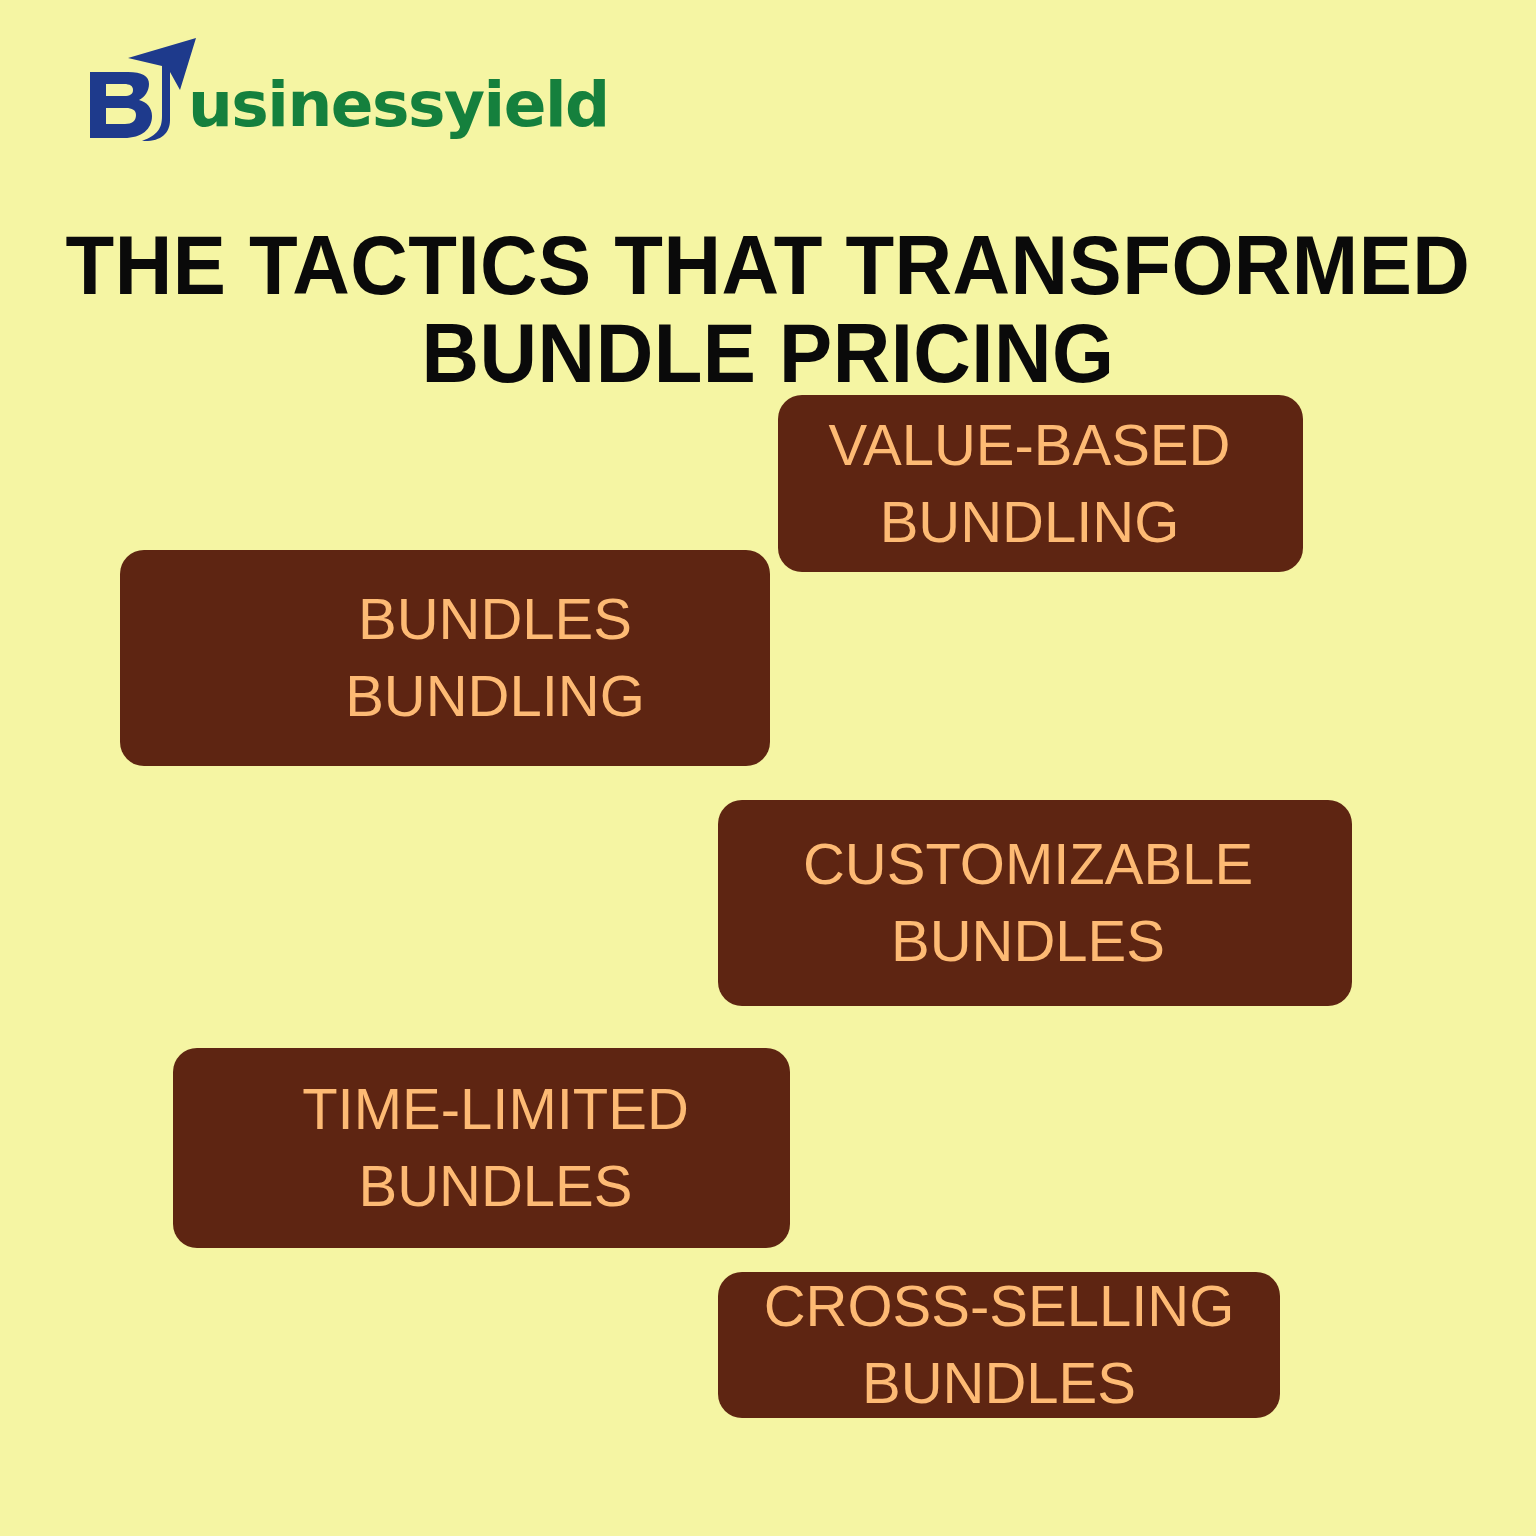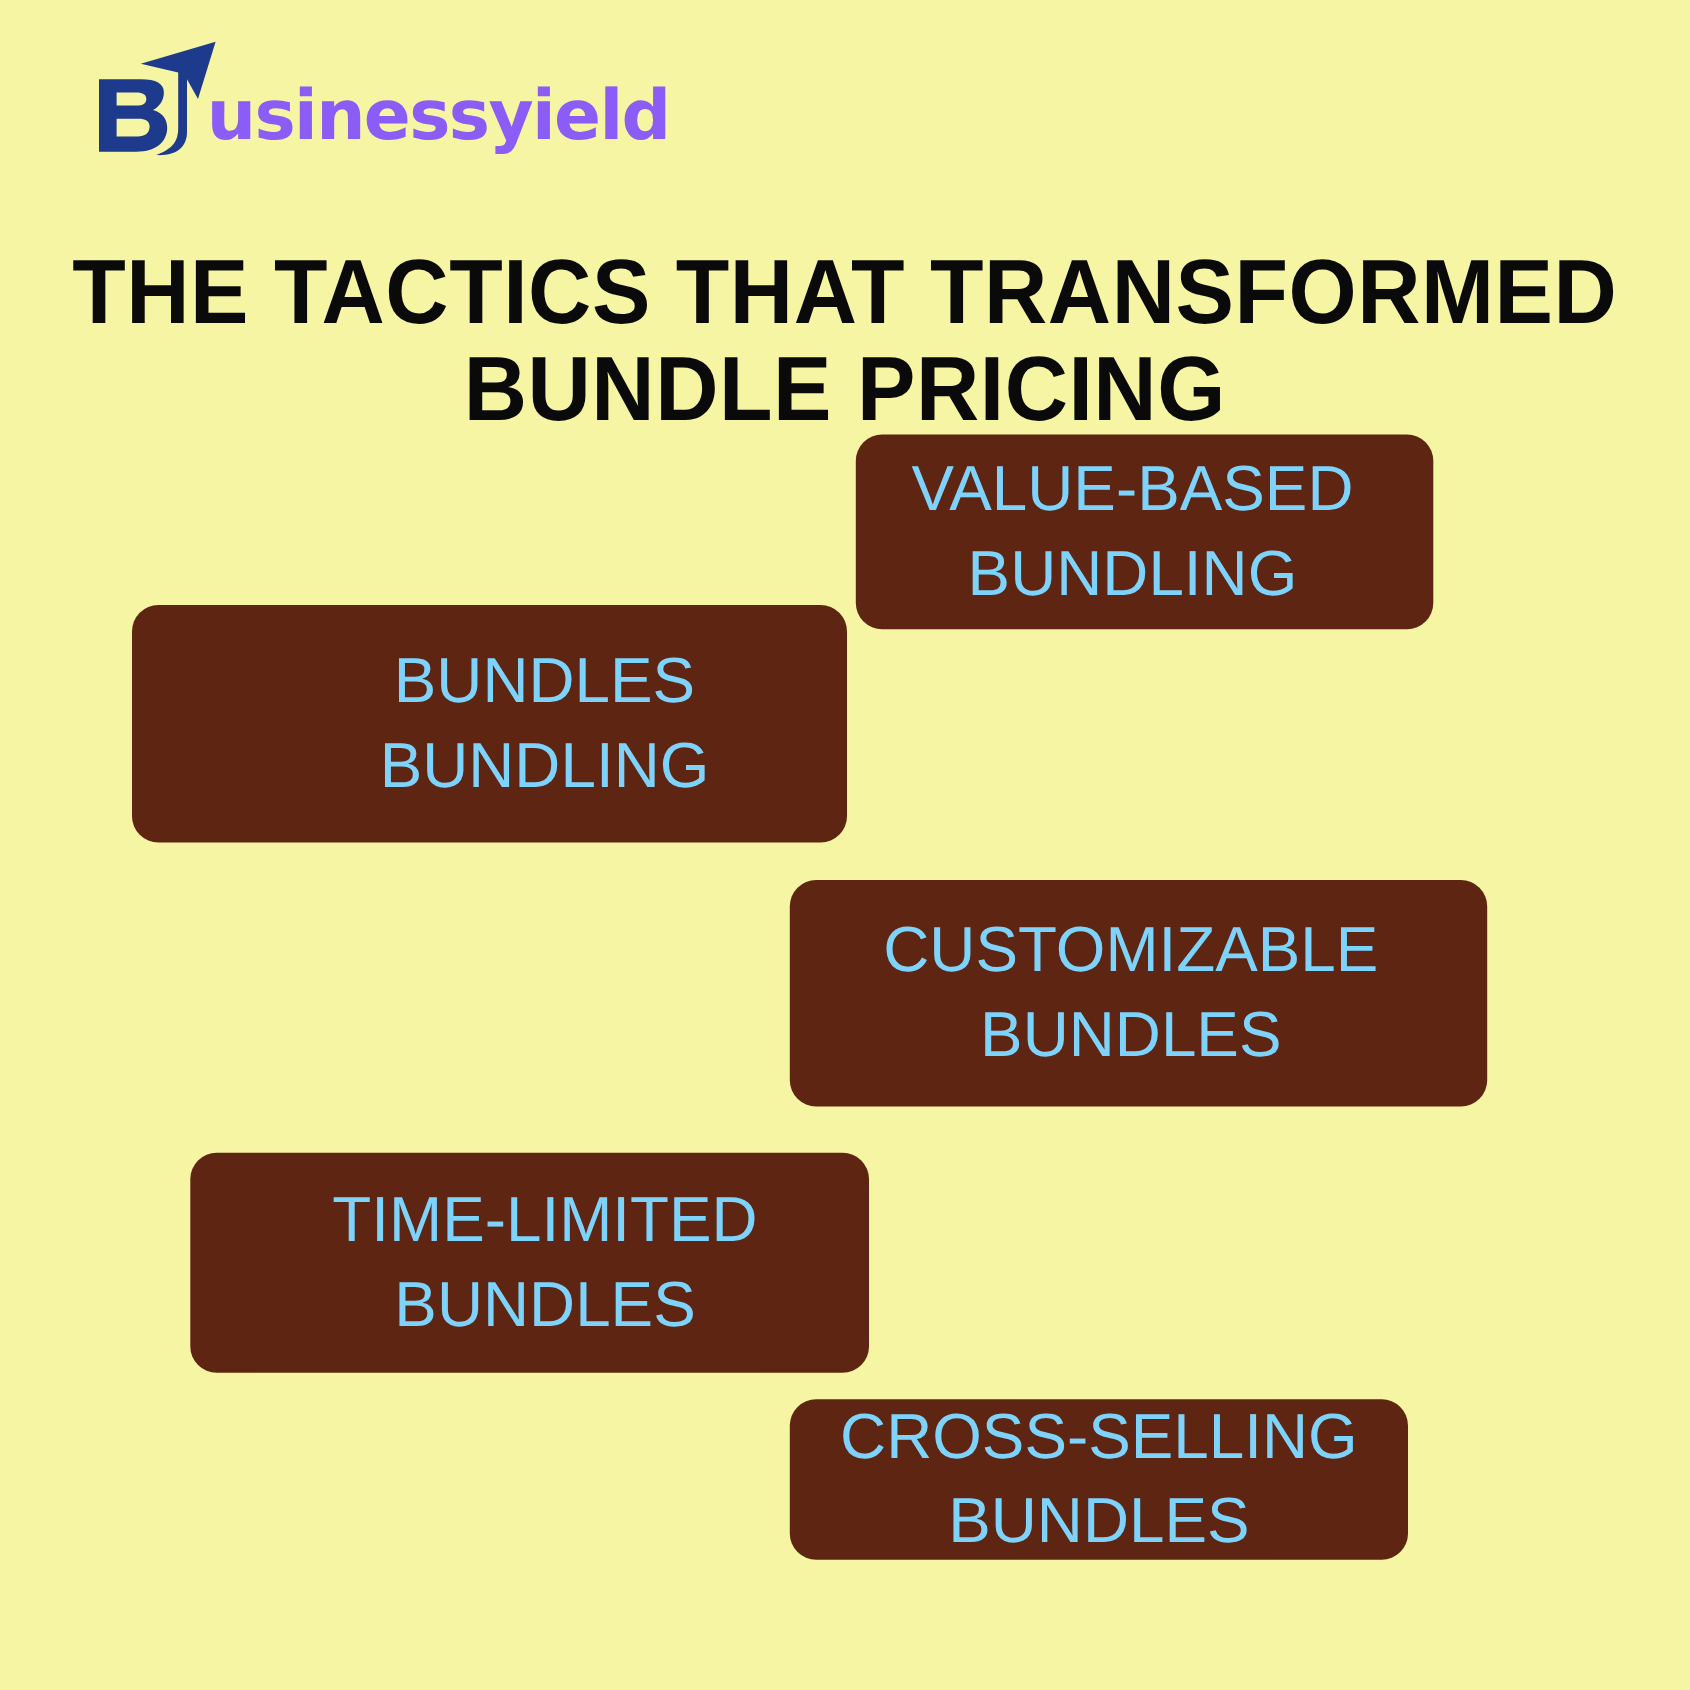--- a/index.html
+++ b/index.html
@@ -39,21 +39,21 @@
     height: 108px;
   }
   #logo-word {
     position: absolute;
     left: 104px;
     bottom: 6px;
     font-family: "DejaVu Sans", sans-serif;
     font-weight: 700;
     font-size: 63px;
     letter-spacing: -1.5px;
-    color: #8b5cf6;
+    color: #15803d;
     line-height: 1;
     white-space: nowrap;
   }
 
   
   #headline {
     position: absolute;
     left: 0;
     top: 166px;
     width: 1536px;
@@ -73,21 +73,21 @@
   }
 
   
   .tactic-box {
     position: absolute;
     background: #5E2512;
     border-radius: 24px;
     box-sizing: border-box;
     display: flex;
     align-items: center;
-    color: #7dd3fc;
+    color: #fdba74;
     font-family: "Liberation Sans", sans-serif;
     font-weight: 400;
     font-size: 58px;
     line-height: 1.32;
   }
   .tactic-label {
     display: block;
     width: 100%;
   }
 

